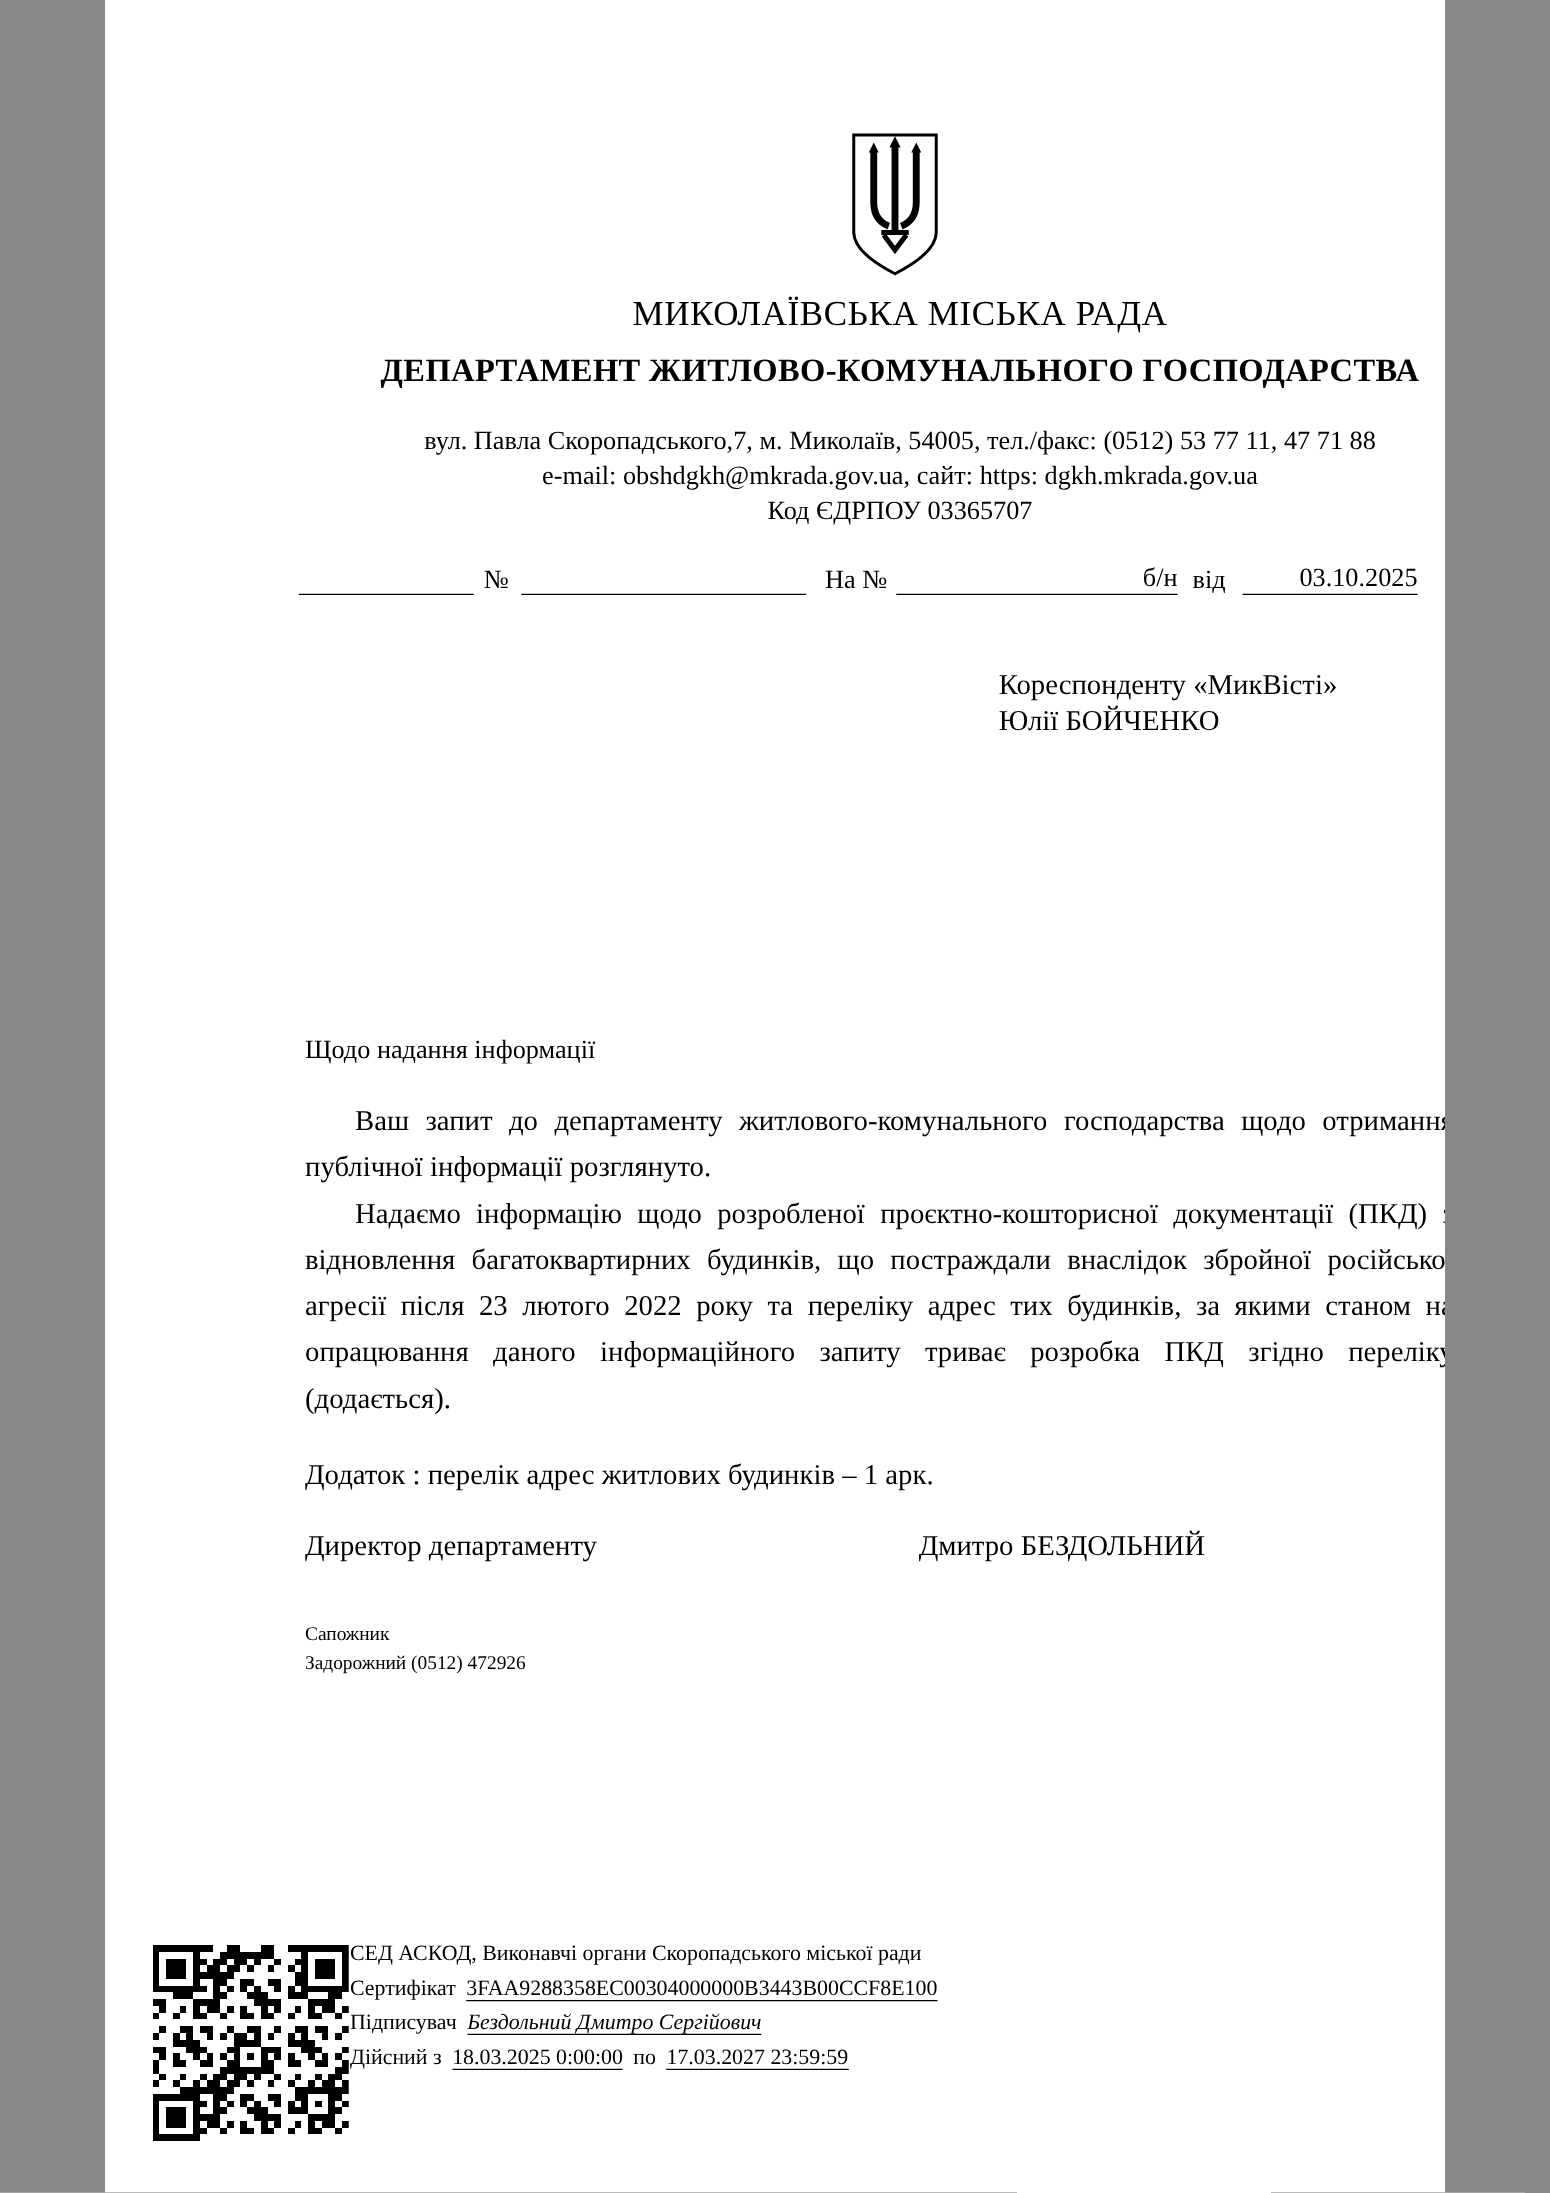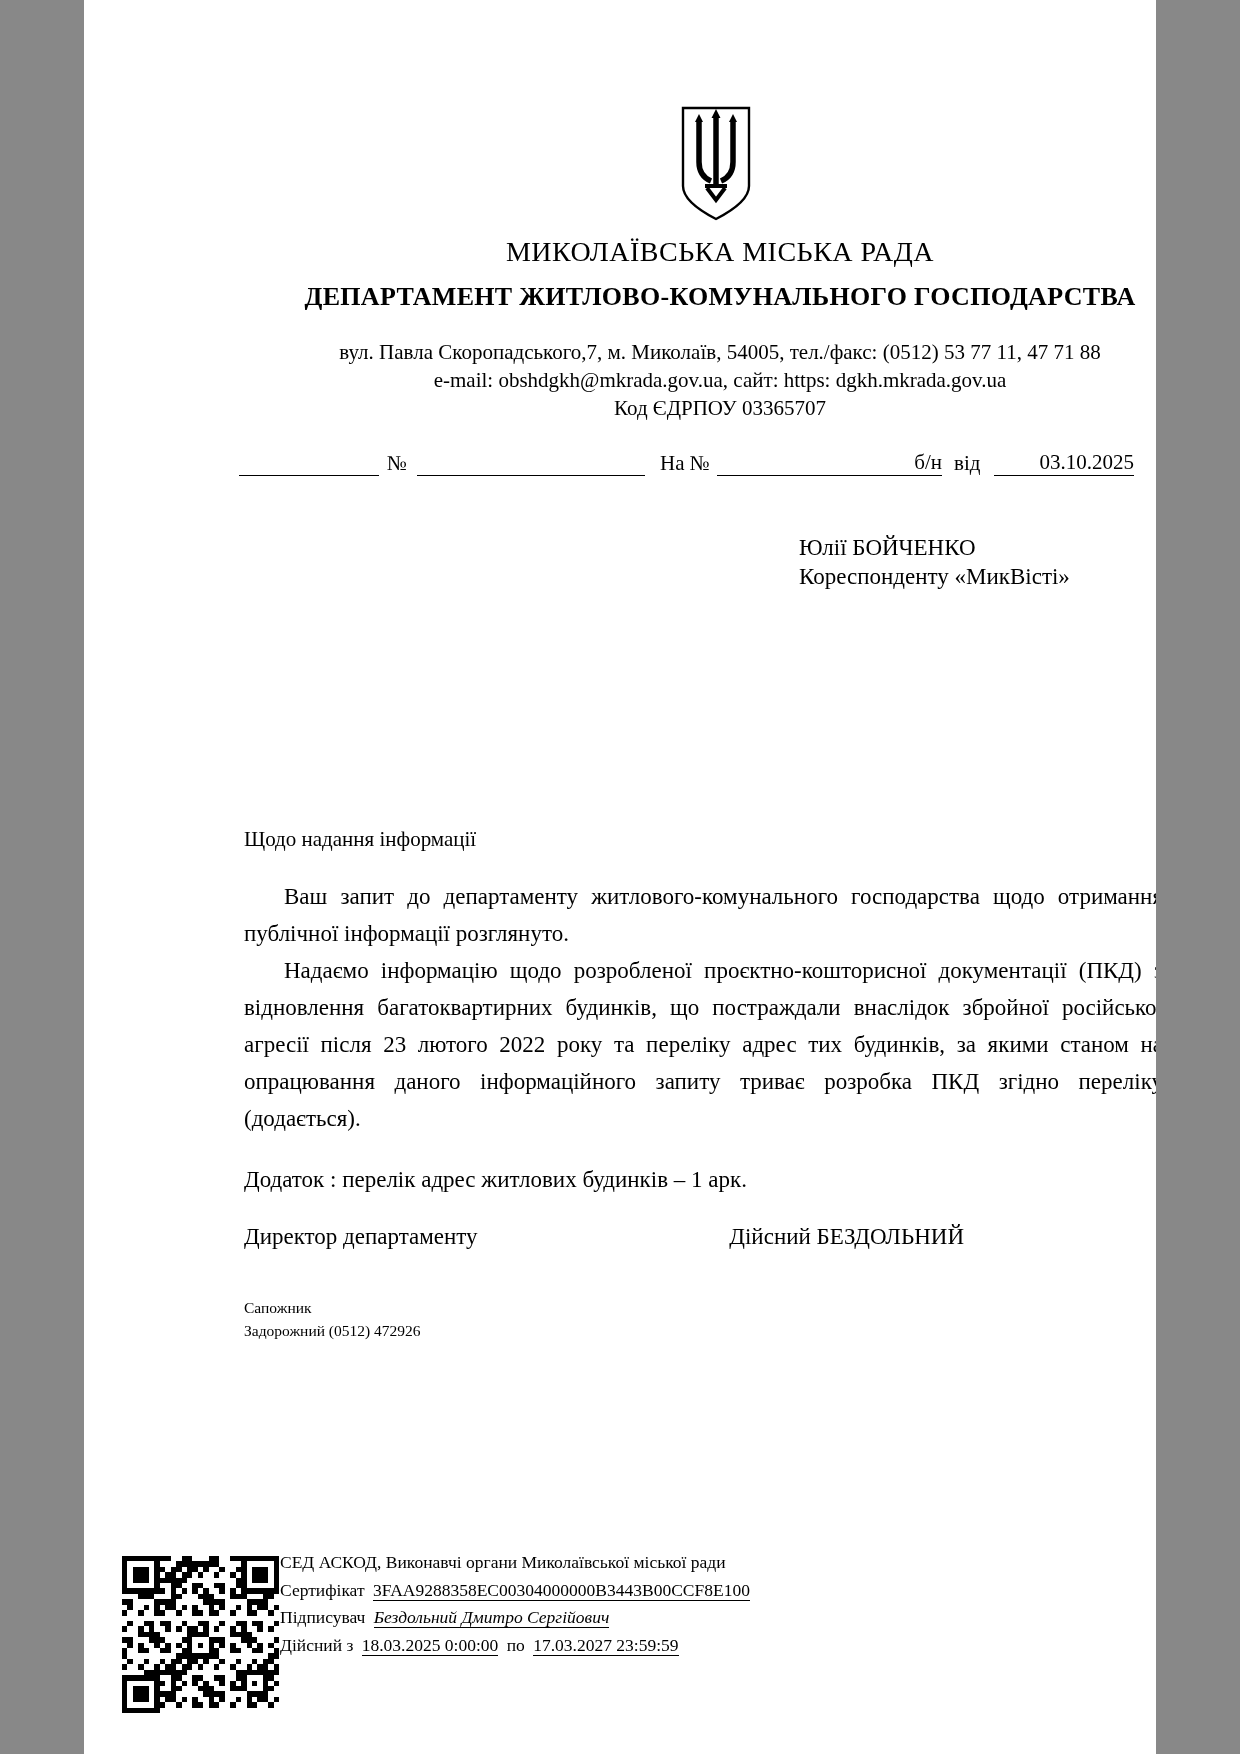--- a/index.html
+++ b/index.html
@@ -70,35 +70,35 @@
     <span class="seg blank" style="left:0;width:140px;"></span>
     <span class="seg" style="left:148px;">№</span>
     <span class="seg blank" style="left:178px;width:228px;"></span>
     <span class="seg" style="left:421px;">На №</span>
     <span class="seg blank" style="left:478px;width:225px;">б/н</span>
     <span class="seg" style="left:715px;">від</span>
     <span class="seg blank" style="left:755px;width:140px;">03.10.2025</span>
   </div>
 
   <div class="abs recipient">
+    <div>Кореспонденту «МикВісті»</div>
     <div>Юлії БОЙЧЕНКО</div>
-    <div>Кореспонденту «МикВісті»</div>
   </div>
 
   <div class="abs subject">Щодо надання інформації</div>
 
   <div class="abs body-text">
     <p>Ваш запит до департаменту житлового-комунального господарства щодо отримання публічної інформації розглянуто.</p>
     <p>Надаємо інформацію щодо розробленої проєктно-кошторисної документації (ПКД) з відновлення багатоквартирних будинків, що постраждали внаслідок збройної російської агресії після 23 лютого 2022  року та переліку адрес тих будинків, за якими станом на опрацювання даного інформаційного запиту триває розробка ПКД згідно переліку (додається).</p>
   </div>
 
   <div class="abs attachment">Додаток : перелік адрес житлових будинків – 1 арк.</div>
 
   <div class="abs sig-pos">Директор департаменту</div>
-  <div class="abs sig-name">Дійсний БЕЗДОЛЬНИЙ</div>
+  <div class="abs sig-name">Дмитро БЕЗДОЛЬНИЙ</div>
 
   <div class="abs executor">
     <div>Сапожник</div>
     <div>Задорожний (0512) 472926</div>
   </div>
 
   <div class="abs qr">
     <svg viewBox="0 0 29 29" xmlns="http://www.w3.org/2000/svg" shape-rendering="crispEdges">
         <rect x="0" y="0" width="1" height="1" fill="#000"></rect>
         <rect x="1" y="0" width="1" height="1" fill="#000"></rect>
@@ -497,21 +497,21 @@
         <rect x="0" y="28" width="1" height="1" fill="#000"></rect>
         <rect x="1" y="28" width="1" height="1" fill="#000"></rect>
         <rect x="2" y="28" width="1" height="1" fill="#000"></rect>
         <rect x="3" y="28" width="1" height="1" fill="#000"></rect>
         <rect x="4" y="28" width="1" height="1" fill="#000"></rect>
         <rect x="5" y="28" width="1" height="1" fill="#000"></rect>
         <rect x="6" y="28" width="1" height="1" fill="#000"></rect>
       </svg>
   </div>
   <div class="abs stamp">
-    <div>СЕД АСКОД, Виконавчі органи Миколаївської міської ради</div>
+    <div>СЕД АСКОД, Виконавчі органи Скоропадського міської ради</div>
     <div>
       <span style="margin-right: 4px;">Сертифікат</span>
       <span class="u" style="margin-right: 4px;">3FAA9288358EC00304000000B3443B00CCF8E100</span>
     </div>
     <div>
       <span style="margin-right: 4px;">Підписувач</span>
       <span class="u" style="margin-right: 4px; font-style: italic;">Бездольний Дмитро Сергійович</span>
     </div>
     <div>
       <span style="margin-right: 4px;">Дійсний з</span>

